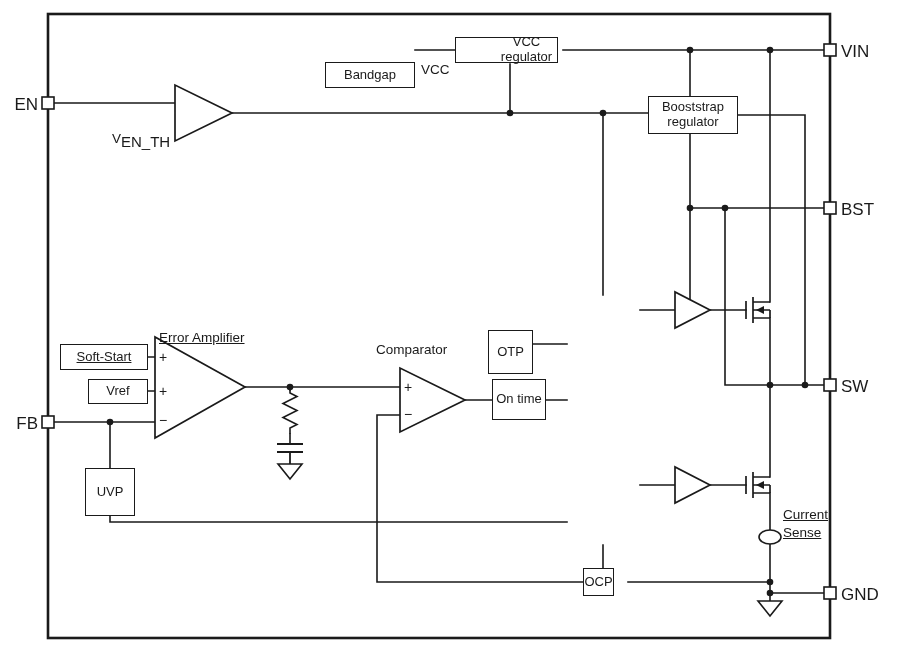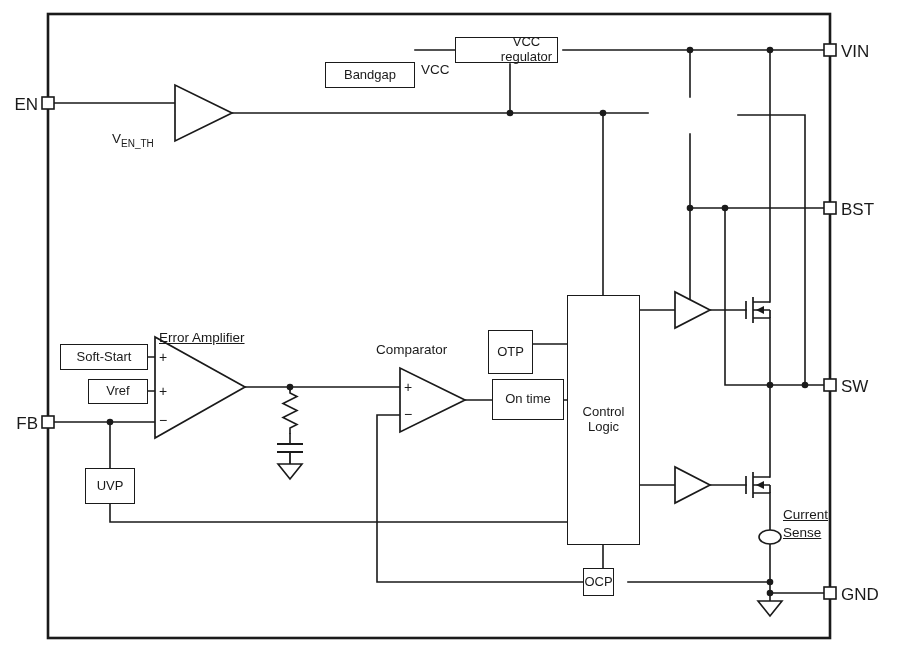--- a/index.html
+++ b/index.html
@@ -11,21 +11,21 @@
   .block {
     position:absolute; box-sizing:border-box;
     display:flex; align-items:center; justify-content:center;
     text-align:center; border:1.5px solid #1a1a1a; background:#ffffff;
     font-size:13px; line-height:1.15;
   }
   .lbl { position:absolute; font-size:13.5px; white-space:nowrap; }
   .lbl.wrap { white-space:normal;text-decoration:underline; }
   .pin-label { position:absolute; font-size:17px; }
   .sign { position:absolute; font-size:14px; line-height:1; }
-  sub.thr { font-size:10px;margin-top:33px; }
+  sub.thr { font-size:15px;margin-top:33px; }
 </style>
 </head>
 <body>
 
 <div class="stage">
 
   <svg class="layer" width="900" height="655" viewBox="0 0 900 655">
 
     <rect x="48" y="14" width="782" height="624" fill="none" stroke="#1a1a1a" stroke-width="2.6"></rect>
 
@@ -118,26 +118,26 @@
       <rect x="42" y="97" width="12" height="12"></rect>
       <rect x="824" y="202" width="12" height="12"></rect>
       <rect x="824" y="379" width="12" height="12"></rect>
       <rect x="42" y="416" width="12" height="12"></rect>
       <rect x="824" y="587" width="12" height="12"></rect>
     </g>
   </svg>
 
   <div class="block" style="left:325px; top:37px;  width:90px;  height:26px;margin-top:25px;">Bandgap</div>
   <div class="block" style="left:455px; top:37px;  width:103px; height:26px;padding-left:40px;">VCC regulator</div>
-  <div class="block" style="left:60px;  top:344px; width:88px;  height:26px;">Soft-Start</div>
+  <div class="block" style="left:648px; top:96px;  width:90px;  height:38px;">Booststrap regulator</div>
+  <div class="block" style="left:60px;  top:344px; width:88px;  height:26px;text-decoration:underline;">Soft-Start</div>
   <div class="block" style="left:88px;  top:379px; width:60px;  height:25px;">Vref</div>
-  <div class="block" style="left:85px;  top:468px; width:50px;  height:36px;">UVP</div>
+  <div class="block" style="left:85px;  top:468px; width:50px;  height:48px;">UVP</div>
   <div class="block" style="left:488px; top:330px; width:45px;  height:44px;">OTP</div>
-  <div class="block" style="left:492px; top:379px; width:72px;  height:41px;">On time</div>
-  <div class="block" style="left:567px; top:295px; width:73px;  height:250px;">Control Logic</div>
+  <div class="block" style="left:492px; top:379px; width:54px;  height:41px;">On time</div>
   <div class="block" style="left:583px; top:568px; width:31px;  height:28px;">OCP</div>
 
   <div class="pin-label" style="left:841px; top:42px;">VIN</div>
   <div class="pin-label" style="left:12px; top:95px; width:26px; text-align:right;">EN</div>
   <div class="pin-label" style="left:841px; top:200px;">BST</div>
   <div class="pin-label" style="left:841px; top:377px;">SW</div>
   <div class="pin-label" style="left:12px; top:414px; width:26px; text-align:right;">FB</div>
   <div class="pin-label" style="left:841px; top:585px;">GND</div>
 
   <div class="lbl" style="left:421px; top:62px;">VCC</div>

